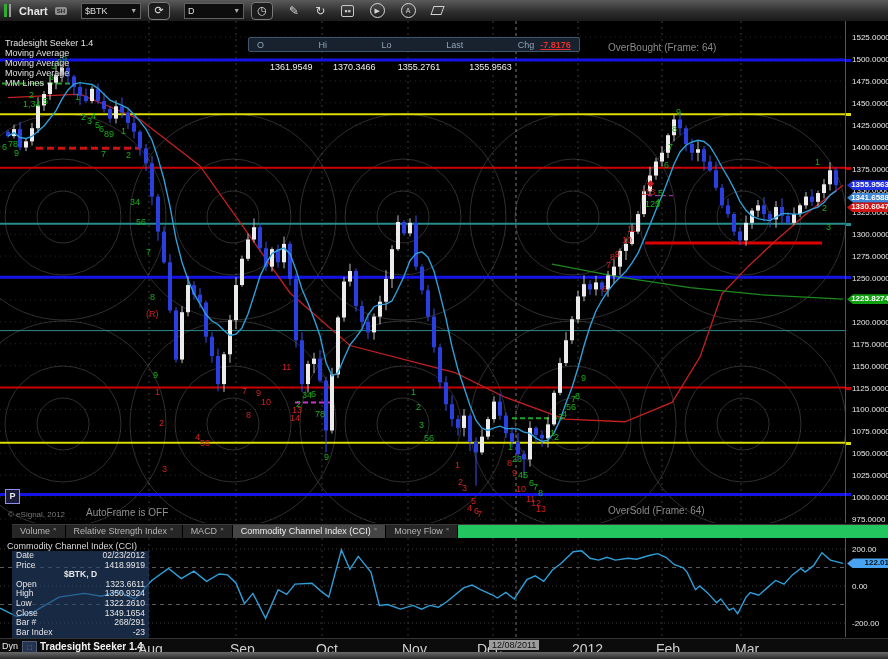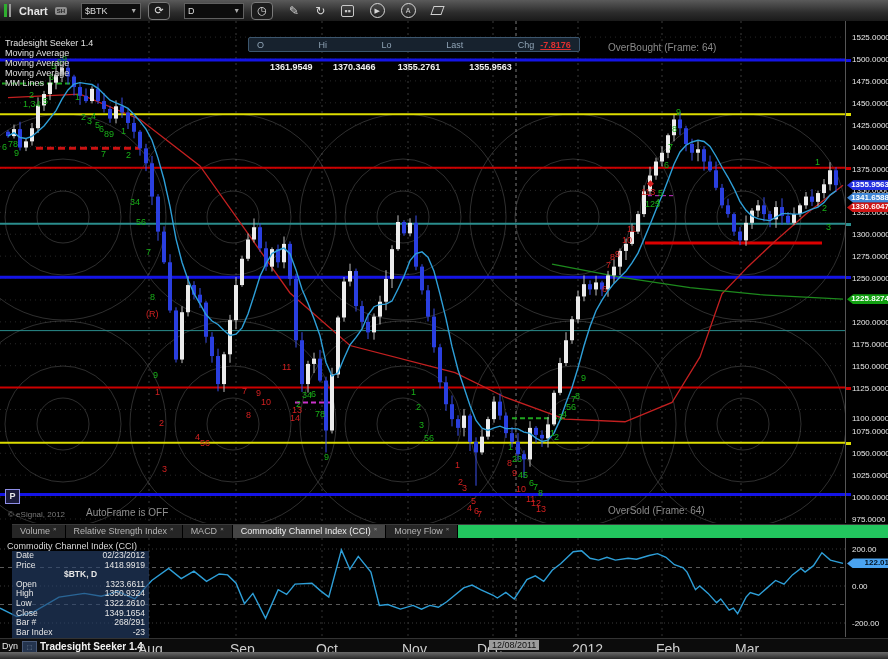--- a/index.html
+++ b/index.html
@@ -28,21 +28,21 @@
     border-left:1px solid #555;}
   .ptick{position:absolute;left:6px;color:#e8e8e8;font-size:8px;white-space:nowrap;}
   .ptag{position:absolute;left:1px;width:42px;height:10px;color:#fff;font-size:8px;font-weight:bold;
     text-align:right;padding-right:2px;line-height:10px;
     clip-path:polygon(0 50%,14% 0,100% 0,100% 100%,14% 100%);}
   .pmark{position:absolute;left:0;width:5px;height:3px;}
   .hdr{position:absolute;left:5px;color:#e0e0e0;font-size:9px;white-space:nowrap;text-shadow:0 0 2px #000;}
   .quote{position:absolute;left:248px;top:37px;height:13px;background:#17222e;border:1px solid #3c566e;
     border-radius:2px;display:flex;align-items:center;gap:6px;padding:0 8px;font-size:9px;}
   .quote .lb{color:#8fa3b5;}
-  .quote .vl{color:#f0f0f0;font-weight:bold;margin-top:44px;}
+  .quote .vl{color:#f0f0f0;font-weight:normal;margin-top:44px;}
   .quote .neg{color:#e03030;font-weight:bold;text-decoration:underline;}
   .zone{position:absolute;color:#8a8a8a;font-size:10px;}
   .pbox{position:absolute;left:5px;top:489px;width:13px;height:13px;border:1px solid #8f8fe8;
     background:#1a1a3a;color:#e8e8e8;font-size:9px;font-weight:bold;text-align:center;line-height:13px;}
   .copyright{position:absolute;left:8px;top:510px;color:#787878;font-size:8px;}
   .autoframe{position:absolute;left:86px;top:507px;color:#909090;font-size:10px;}
   
   .tabs{position:absolute;left:12px;top:524px;width:888px;height:14px;background:#22c55e;
     border-top:1px solid #3a3a3a;display:flex;}
   .tab{display:flex;align-items:flex-start;gap:3px;background:#262626;border-right:1px solid #000;
@@ -565,21 +565,21 @@
       <div class="ptick" style="top: 165.43px;">1350.0000</div>
       <div class="ptick" style="top: 187.335px;">1325.0000</div>
       <div class="ptick" style="top: 209.24px;">1300.0000</div>
       <div class="ptick" style="top: 231.145px;">1275.0000</div>
       <div class="ptick" style="top: 253.05px;">1250.0000</div>
       <div class="ptick" style="top: 274.955px;">1225.0000</div>
       <div class="ptick" style="top: 296.86px;">1200.0000</div>
       <div class="ptick" style="top: 318.765px;">1175.0000</div>
       <div class="ptick" style="top: 340.67px;">1150.0000</div>
       <div class="ptick" style="top: 362.575px;">1125.0000</div>
-      <div class="ptick" style="top: 393px;">1100.0000</div>
+      <div class="ptick" style="top: 384px;">1100.0000</div>
       <div class="ptick" style="top: 406.385px;">1075.0000</div>
       <div class="ptick" style="top: 428.29px;">1050.0000</div>
       <div class="ptick" style="top: 450.195px;">1025.0000</div>
       <div class="ptick" style="top: 472.1px;">1000.0000</div>
       <div class="ptick" style="top: 494.005px;">975.0000</div>
       <div class="pmark" style="top: 37.8762px; background: rgb(20, 20, 230);"></div>
       <div class="pmark" style="top: 92.2006px; background: rgb(220, 220, 0);"></div>
       <div class="pmark" style="top: 145.649px; background: rgb(204, 0, 0);"></div>
       <div class="pmark" style="top: 201.726px; background: rgb(42, 141, 141);"></div>
       <div class="pmark" style="top: 255.174px; background: rgb(20, 20, 230);"></div>

